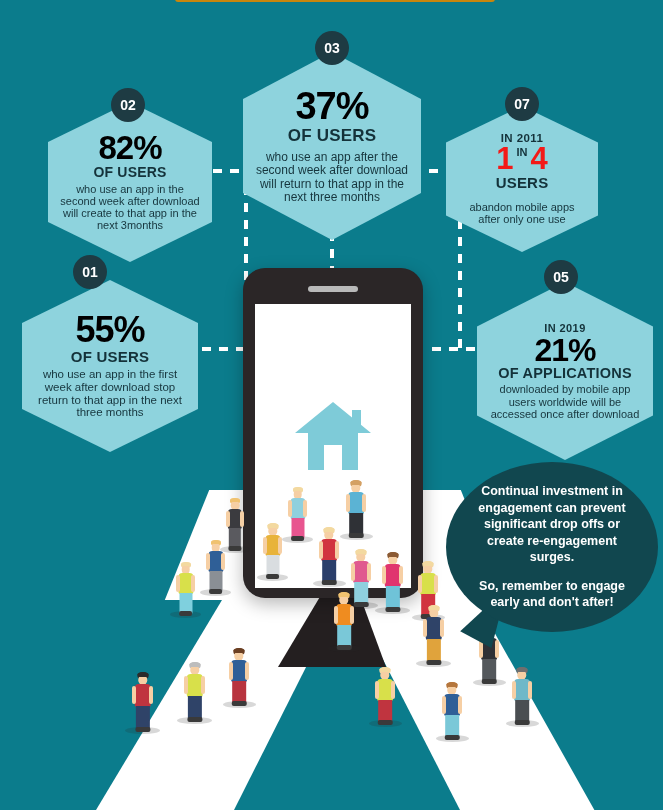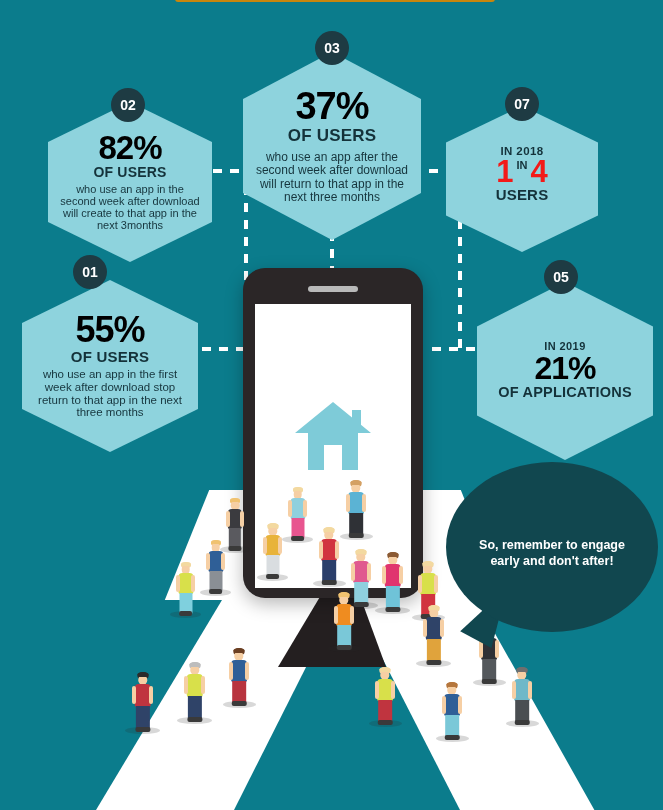--- a/index.html
+++ b/index.html
@@ -196,41 +196,43 @@
   <div class="badge" id="b2">02</div>
 
   <div class="hex" id="hex3">
     <div class="big">37%</div>
     <div class="mid">OF USERS</div>
     <div class="small">who use an app after the second week after download will return to that app in the next three months</div>
   </div>
   <div class="badge" id="b3">03</div>
 
   <div class="hex" id="hex4">
-    <div class="yearlbl">IN 2018</div>
+    <div class="yearlbl">IN 2011</div>
     <div class="oneinfour">
       <span class="n">1</span>
       <span class="inw">IN</span>
       <span class="n">4</span>
     </div>
     <div class="mid">USERS</div>
+    <div class="small">abandon mobile apps after only one use</div>
   </div>
   <div class="badge" id="b4">07</div>
 
   <div class="hex" id="hex1">
     <div class="big">55%</div>
     <div class="mid">OF USERS</div>
     <div class="small">who use an app in the first week after download stop return to that app in the next three months</div>
   </div>
   <div class="badge" id="b1">01</div>
 
   <div class="hex" id="hex5">
     <div class="yearlbl">IN 2019</div>
     <div class="big">21%</div>
     <div class="mid">OF APPLICATIONS</div>
+    <div class="small">downloaded by mobile app users worldwide will be accessed once after download</div>
   </div>
   <div class="badge" id="b5">05</div>
 
   <div class="phone">
     <div class="phone-speaker"></div>
     <div class="phone-screen">
       <svg class="house" viewBox="0 0 78 72">
         <polygon points="39,2 77,33 64,33 64,70 48,70 48,45 30,45 30,70 14,70 14,33 1,33" fill="#7ecbd8"></polygon>
         <rect x="58" y="10" width="9" height="16" fill="#7ecbd8"></rect>
       </svg>
@@ -450,17 +452,18 @@
         <div class="arm" style="left:1.3199999999999998px;top:14px;height:17.6px;background:#f6cfa4;"></div>
         <div class="arm" style="right:1.3199999999999998px;top:14px;height:17.6px;background:#f6cfa4;"></div>
         <div class="legs" style="top:33px;width:13.64px;height:24px;background:#4a4e52;"></div>
         <div class="legs" style="top:53px;width:14.520000000000001px;height:5px;background:#3a3a3a;border-radius:2px;"></div>
       </div>
     </div>
 
   <div class="bubble-tail"></div>
   <div class="bubble">
     <div>
+      <p class="first">Continual investment in engagement can prevent significant drop offs or create re-engagement surges.</p>
       <p class="second">So, remember to engage early and don't after!</p>
     </div>
   </div>
 
 </div>
 
 </body></html>

